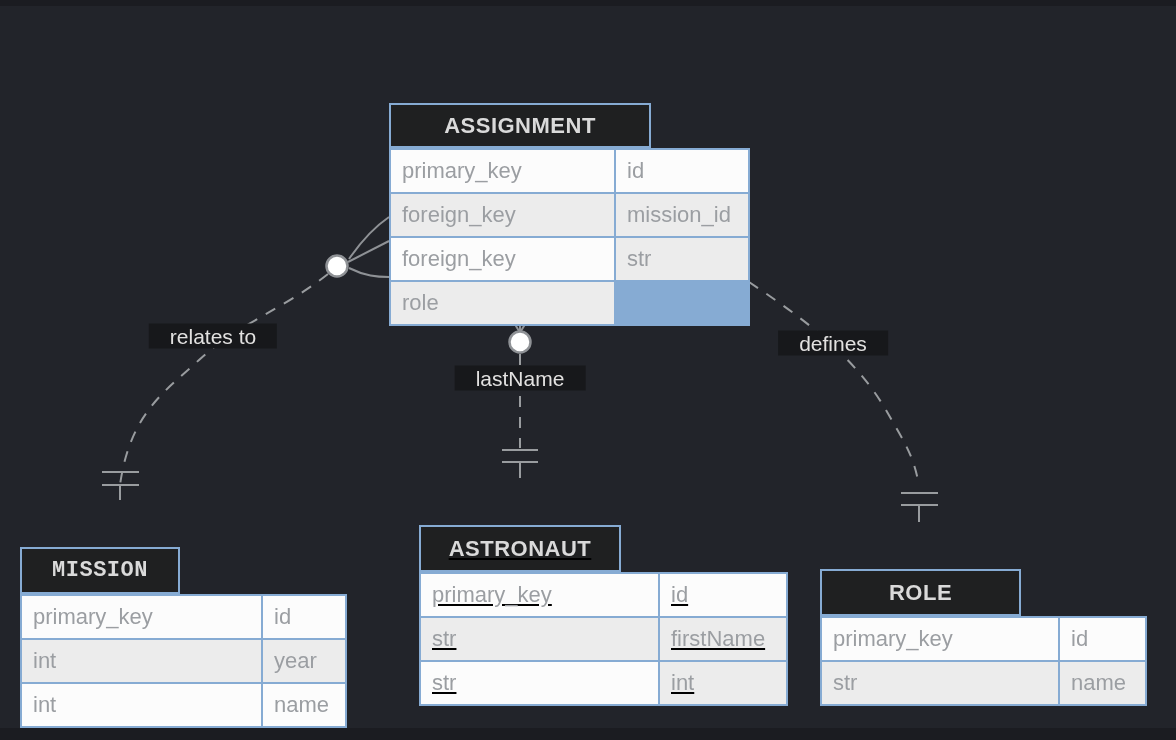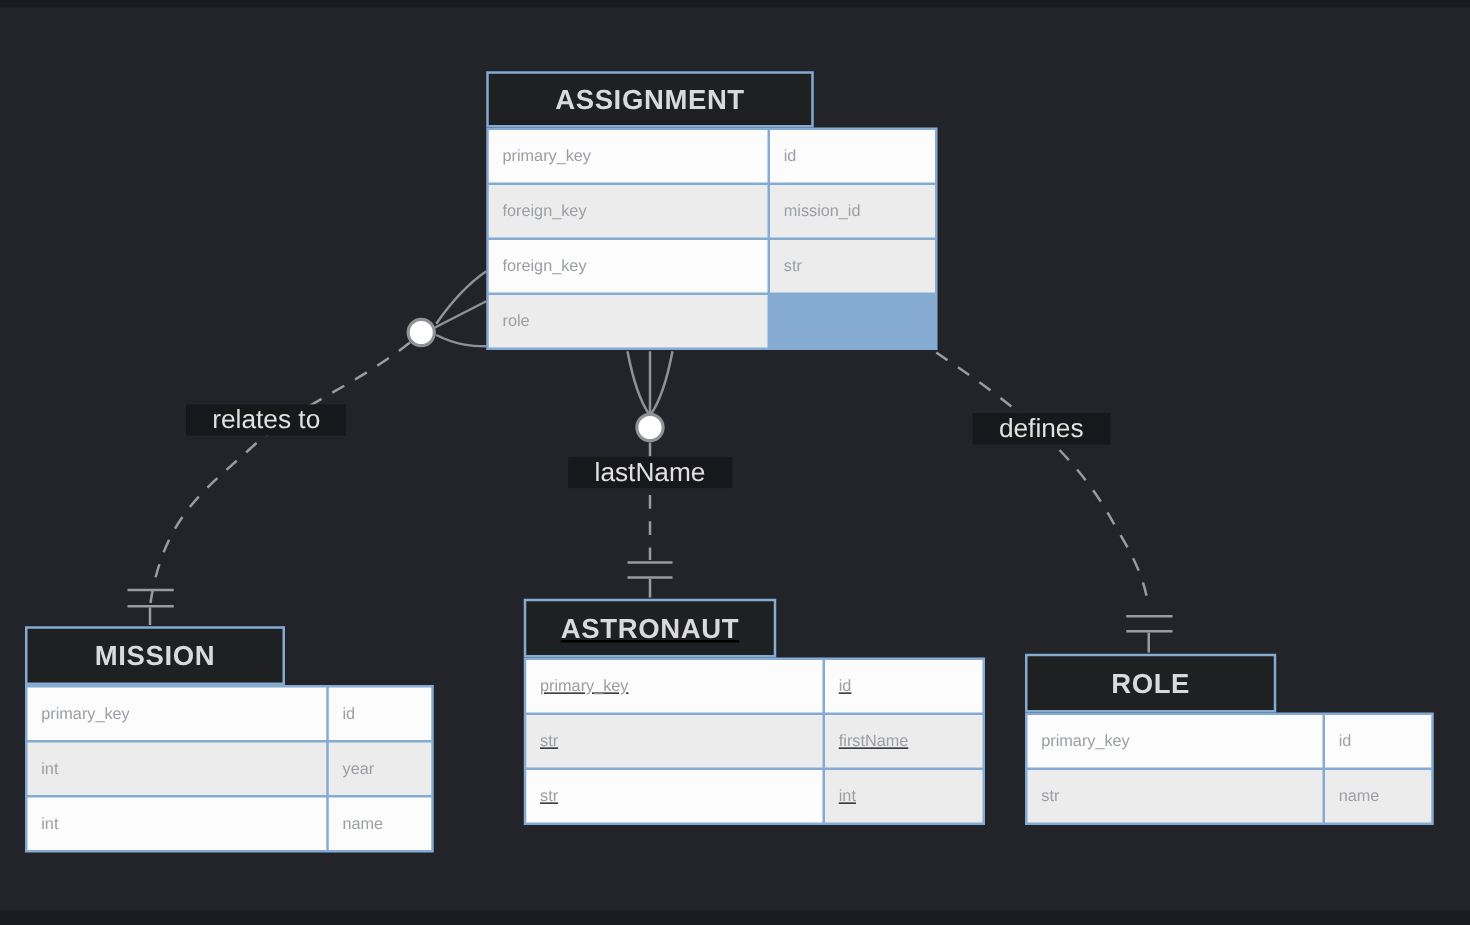--- a/index.html
+++ b/index.html
@@ -31,28 +31,28 @@
   .rel-label{
     position:absolute;transform:translate(-50%,-50%);
     background:var(--label-bg);color:var(--label-text);
     font-size:21px;line-height:25px;padding:0 21px;white-space:nowrap;
   }
   .entity{position:absolute;}
   .entity-title{
     box-sizing:border-box;border:2px solid var(--accent);
     background:var(--header-bg);color:var(--header-text);
     font-weight:bold;font-size:22px;letter-spacing:.5px;
-    display:flex;align-items:center;justify-content:center;
+    display:flex;align-items:center;justify-content:center;margin-top:46px;
   }
   .entity-attrs{
     display:grid;gap:2px;padding:2px;background:var(--accent);
   }
   .attr-cell{
     height:42px;line-height:42px;padding-left:11px;box-sizing:border-box;
-    font-size:13px;color:var(--row-text);overflow:hidden;white-space:nowrap;
+    font-size:22px;color:var(--row-text);overflow:hidden;white-space:nowrap;
   }
   .row-odd{background:var(--row-odd);}
   .row-even{background:var(--row-even);}
 </style>
 </head>
 <body>
 
 <div class="canvas">
 
   <div class="band top"></div>
@@ -95,21 +95,21 @@
       <div class="attr-cell row-odd">id</div>
       <div class="attr-cell row-even">foreign_key</div>
       <div class="attr-cell row-even">mission_id</div>
       <div class="attr-cell row-odd">foreign_key</div>
       <div class="attr-cell row-even">str</div>
       <div class="attr-cell row-even">role</div>
     </div>
   </div>
 
   <div class="entity" style="left:20px;top:501px;">
-    <div class="entity-title" style="width:208px;height:47px;">MISSION</div>
+    <div class="entity-title" style="width:160px;height:47px;font-family:Liberation Mono, monospace;">MISSION</div>
     <div class="entity-attrs" style="width:323px;grid-template-columns:239px 1fr;">
       <div class="attr-cell row-odd">primary_key</div>
       <div class="attr-cell row-odd">id</div>
       <div class="attr-cell row-even">int</div>
       <div class="attr-cell row-even">year</div>
       <div class="attr-cell row-odd">int</div>
       <div class="attr-cell row-odd">name</div>
     </div>
   </div>
 

